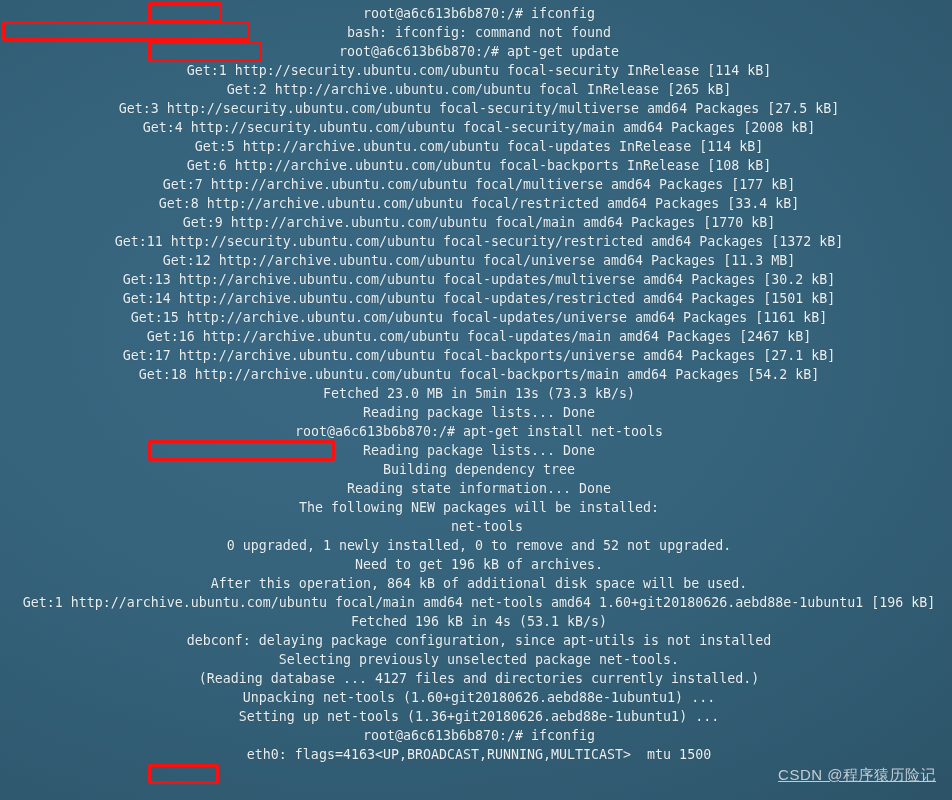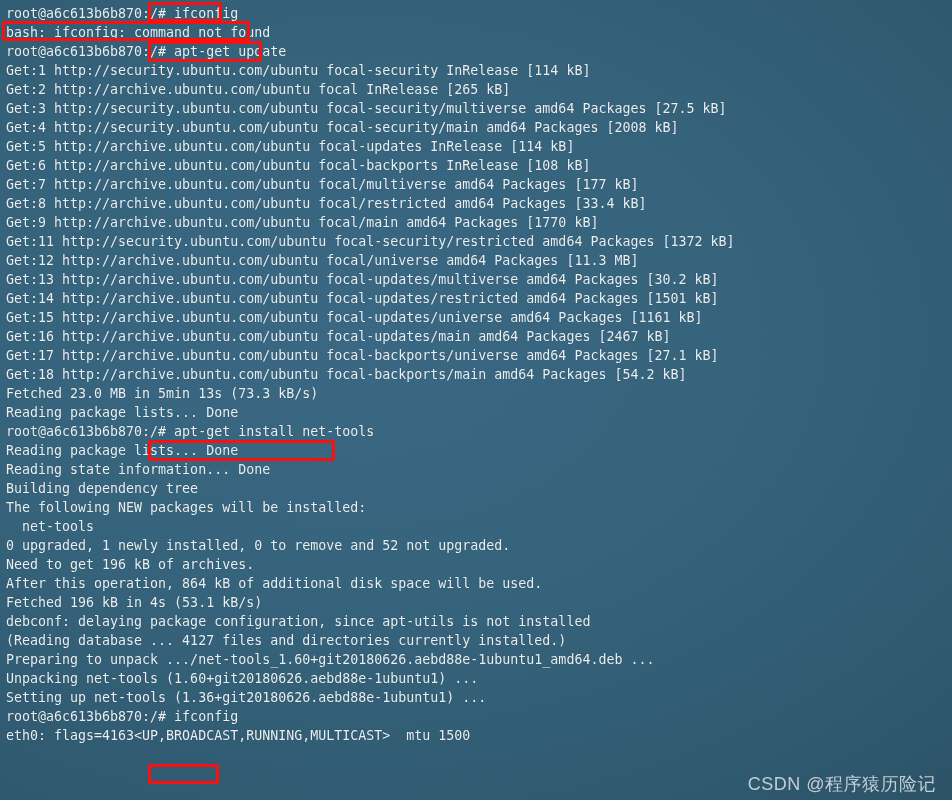--- a/index.html
+++ b/index.html
@@ -31,46 +31,48 @@
   }
   .screen {
     position: absolute;
     left: 0;
     top: 0;
     right: 0;
     bottom: 0;
     padding: 4px 0 0 6px;
     box-sizing: border-box;
     z-index: 2;
+    text-align: center;
   }
   .line {
     white-space: pre;
     height: 19px;
     letter-spacing: 0px;
     text-shadow: 0 0 1px rgba(0,0,0,0.35);
   }
   .annot {
     position: absolute;
     border: 3px solid #fb1010;
     border-radius: 2px;
     box-sizing: border-box;
     z-index: 5;
     pointer-events: none;
   }
   .watermark {
     position: absolute;
     right: 16px;
-    bottom: 6px;
+    bottom: 16px;
     z-index: 6;
     color: #d6dde2;
     font-family: "Liberation Sans", "DejaVu Sans", sans-serif;
-    font-size: 18px;
+    font-size: 15px;
     letter-spacing: .5px;
     opacity: .88;
     white-space: pre;
+    text-decoration: underline;
   }
 </style>
 </head>
 <body>
 
 <div id="terminal">
 
   <div class="screen">
       <div class="line">root@a6c613b6b870:/# ifconfig</div>
       <div class="line">bash: ifconfig: command not found</div>
@@ -89,31 +91,32 @@
       <div class="line">Get:13 http://archive.ubuntu.com/ubuntu focal-updates/multiverse amd64 Packages [30.2 kB]</div>
       <div class="line">Get:14 http://archive.ubuntu.com/ubuntu focal-updates/restricted amd64 Packages [1501 kB]</div>
       <div class="line">Get:15 http://archive.ubuntu.com/ubuntu focal-updates/universe amd64 Packages [1161 kB]</div>
       <div class="line">Get:16 http://archive.ubuntu.com/ubuntu focal-updates/main amd64 Packages [2467 kB]</div>
       <div class="line">Get:17 http://archive.ubuntu.com/ubuntu focal-backports/universe amd64 Packages [27.1 kB]</div>
       <div class="line">Get:18 http://archive.ubuntu.com/ubuntu focal-backports/main amd64 Packages [54.2 kB]</div>
       <div class="line">Fetched 23.0 MB in 5min 13s (73.3 kB/s)</div>
       <div class="line">Reading package lists... Done</div>
       <div class="line">root@a6c613b6b870:/# apt-get install net-tools</div>
       <div class="line">Reading package lists... Done</div>
+      <div class="line">Building dependency tree</div>
       <div class="line">Reading state information... Done</div>
-      <div class="line">Building dependency tree</div>
       <div class="line">The following NEW packages will be installed:</div>
       <div class="line">  net-tools</div>
       <div class="line">0 upgraded, 1 newly installed, 0 to remove and 52 not upgraded.</div>
       <div class="line">Need to get 196 kB of archives.</div>
       <div class="line">After this operation, 864 kB of additional disk space will be used.</div>
+      <div class="line">Get:1 http://archive.ubuntu.com/ubuntu focal/main amd64 net-tools amd64 1.60+git20180626.aebd88e-1ubuntu1 [196 kB]</div>
       <div class="line">Fetched 196 kB in 4s (53.1 kB/s)</div>
       <div class="line">debconf: delaying package configuration, since apt-utils is not installed</div>
+      <div class="line">Selecting previously unselected package net-tools.</div>
       <div class="line">(Reading database ... 4127 files and directories currently installed.)</div>
-      <div class="line">Preparing to unpack .../net-tools_1.60+git20180626.aebd88e-1ubuntu1_amd64.deb ...</div>
       <div class="line">Unpacking net-tools (1.60+git20180626.aebd88e-1ubuntu1) ...</div>
       <div class="line">Setting up net-tools (1.36+git20180626.aebd88e-1ubuntu1) ...</div>
       <div class="line">root@a6c613b6b870:/# ifconfig</div>
       <div class="line">eth0: flags=4163&lt;UP,BROADCAST,RUNNING,MULTICAST&gt;  mtu 1500</div>
     </div>
 
   <div class="watermark">CSDN @程序猿历险记</div>
 
 <div class="annot" style="left: 148px; top: 2px; width: 74px; height: 20px; border-color: rgb(251, 16, 16);"></div>
     <div class="annot" style="left: 2px; top: 21px; width: 248px; height: 20px; border-color: rgb(251, 16, 16);"></div>

